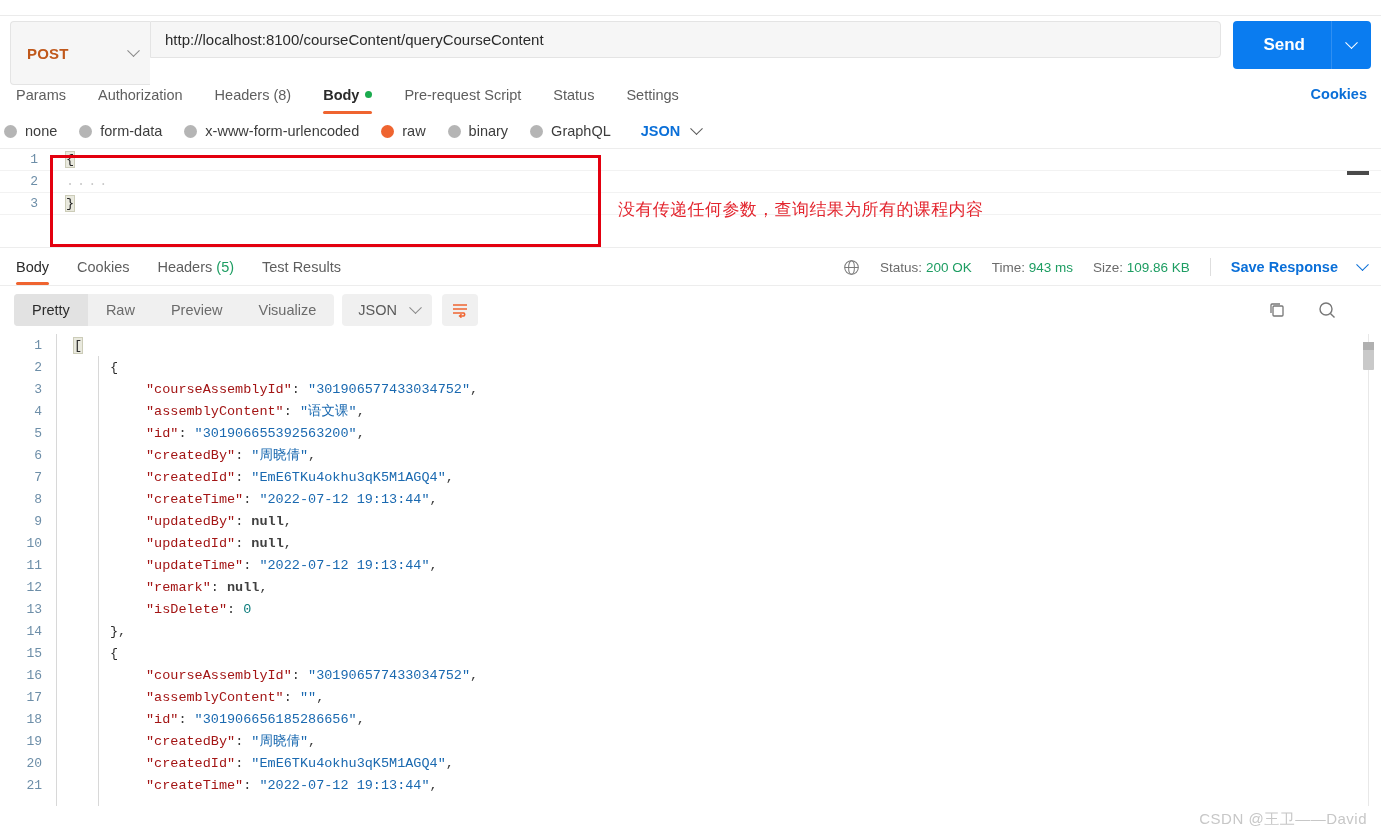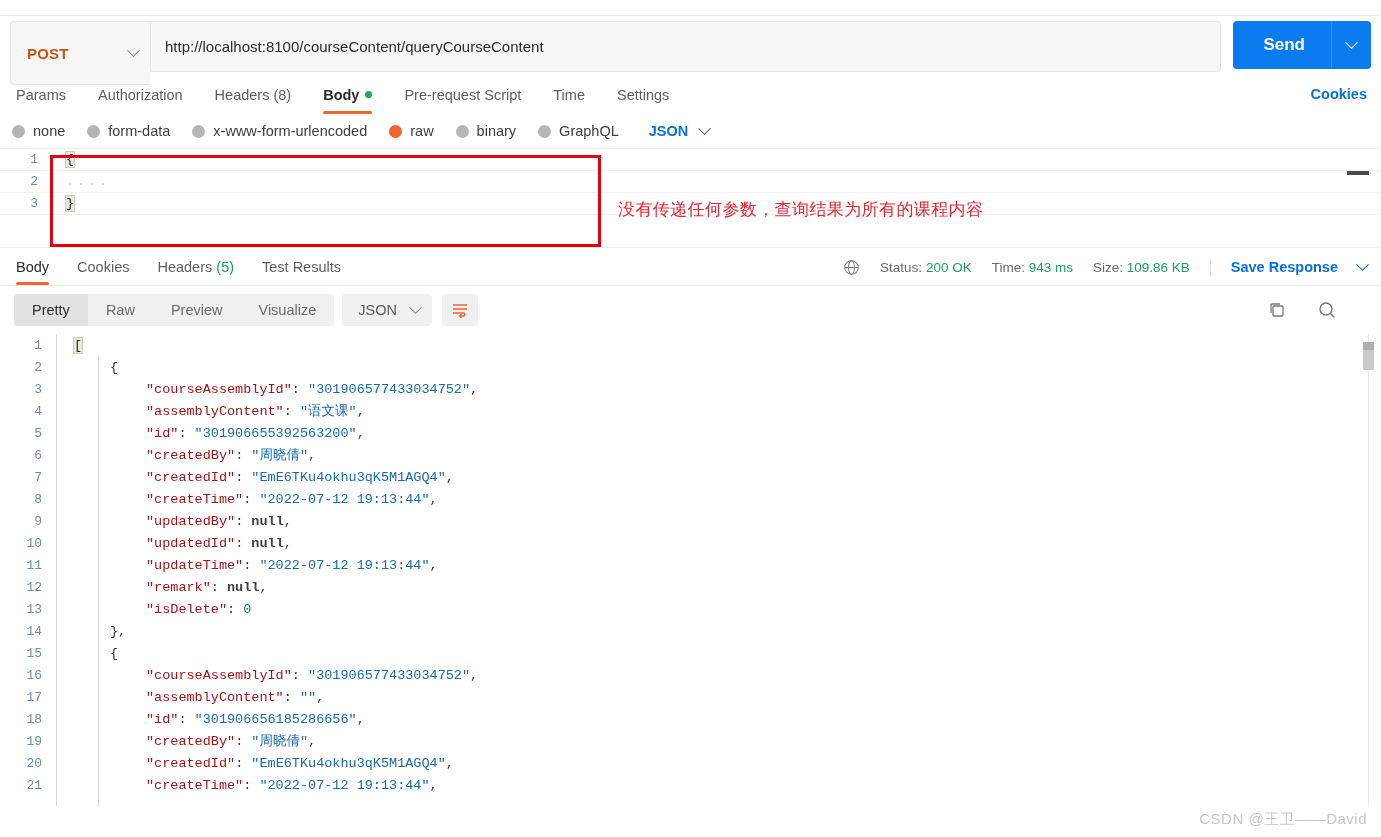--- a/index.html
+++ b/index.html
@@ -19,21 +19,21 @@
   .method-box {
     display: flex; align-items: center; justify-content: space-between;
     width: 140px; height: 64px;
     background: #f6f6f6; border: 1px solid #e4e4e4; border-right: none;
     border-radius: 4px 0 0 4px; padding: 0 12px 0 16px;
   }
   .method-label { font-size: 15px; font-weight: bold; color: #c0581b; letter-spacing: .2px; }
   .chev { width: 9px; height: 9px; border-right: 1.6px solid #8a8a8a; border-bottom: 1.6px solid #8a8a8a;
           transform: rotate(45deg) translate(-2px,-2px); }
   .url-box {
-    flex: 1; height: 51px; background: #f6f6f6; border: 1px solid #e4e4e4;
+    flex: 1; height: 37px; background: #f6f6f6; border: 1px solid #e4e4e4;
     border-radius: 0 4px 4px 0; display: flex; align-items: center; padding: 0 14px;
   }
   .url-text { font-size: 15px; color: #2b2b2b; }
   .send-wrap { display: flex; margin-left: 12px; }
   .send-btn {
     background: #0a7cf0; color: #fff; font-size: 17px; font-weight: bold;
     height: 48px; display: flex; align-items: center; padding: 0 26px 0 30px;
     border-radius: 4px 0 0 4px; border: none; cursor: pointer;
     font-family: "Liberation Sans", sans-serif;
   }
@@ -51,21 +51,21 @@
   .tab.active { color: #2b2b2b; font-weight: bold; }
   .tab.active::after {
     content: ""; position: absolute; left: 16px; right: 16px; bottom: 0;
     height: 3px; background: #ef6430; border-radius: 2px;
   }
   .tab .dot { display: inline-block; width: 7px; height: 7px; border-radius: 50%; background: #1bab4e; margin-left: 6px; vertical-align: 2px; }
   .tabs-right { margin-left: auto; padding-bottom: 11px; }
   .link-blue { color: #0a6fd8; font-size: 14.5px; font-weight: bold; cursor: pointer; }
 
   
-  .bodytype-row { display: flex; align-items: center; height: 34px; padding: 0 12px; }
+  .bodytype-row { display: flex; align-items: center; height: 34px; padding: 0 4px; }
   .radio-item { display: flex; align-items: center; margin-right: 22px; cursor: pointer; }
   .radio { width: 13px; height: 13px; border-radius: 50%; background: #b5b5b5; margin-right: 8px; flex: none; }
   .radio.on { background: #ef6430; }
   .radio-label { font-size: 14.5px; color: #3d3d3d; }
   .radio-item.on .radio-label { color: #3d3d3d; }
   .json-select { display: flex; align-items: center; margin-left: 8px; cursor: pointer; }
   .json-select .t { font-size: 14.5px; font-weight: bold; color: #0a6fd8; margin-right: 12px; }
   .json-select .chev { border-color: #5b5b5b; }
   .bodytype-right { margin-left: auto; margin-top: 45px; }
 
@@ -164,21 +164,21 @@
     </div>
   </div>
 </div>
 
 <div class="req-tabs" id="req-tabs">
   <div class="tab"><span>Params</span></div>
     <div class="tab"><span>Authorization</span></div>
     <div class="tab"><span>Headers (8)</span></div>
     <div class="tab active"><span>Body</span><span class="dot"></span></div>
     <div class="tab"><span>Pre-request Script</span></div>
-    <div class="tab"><span>Time</span></div>
+    <div class="tab"><span>Status</span></div>
     <div class="tab"><span>Settings</span></div>
     <div class="tabs-right">
     <span class="link-blue">Cookies</span>
   </div>
 </div>
 
 <div class="bodytype-row" id="bodytype-row">
   <div class="radio-item">
       <span class="radio"></span>
       <span class="radio-label">none</span>

